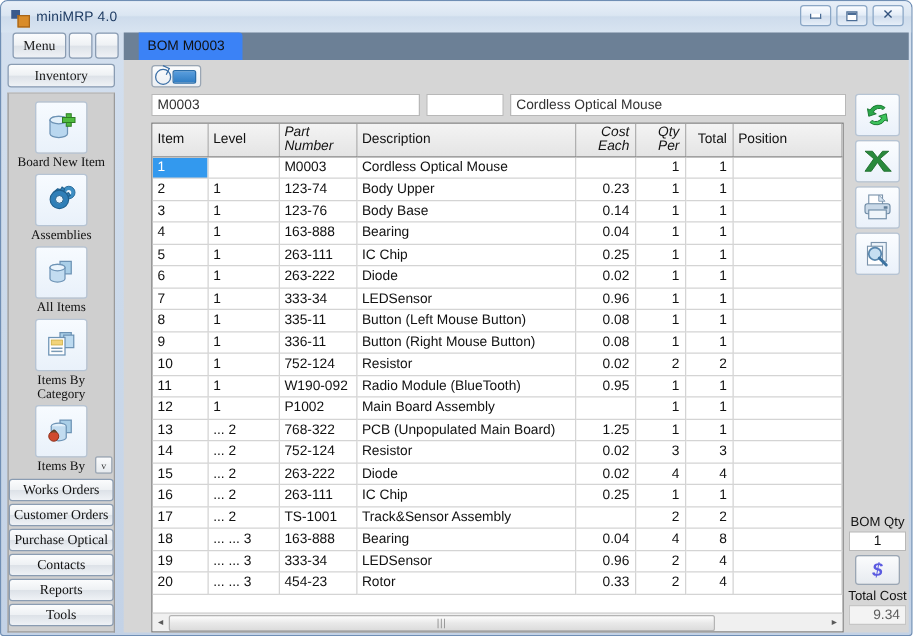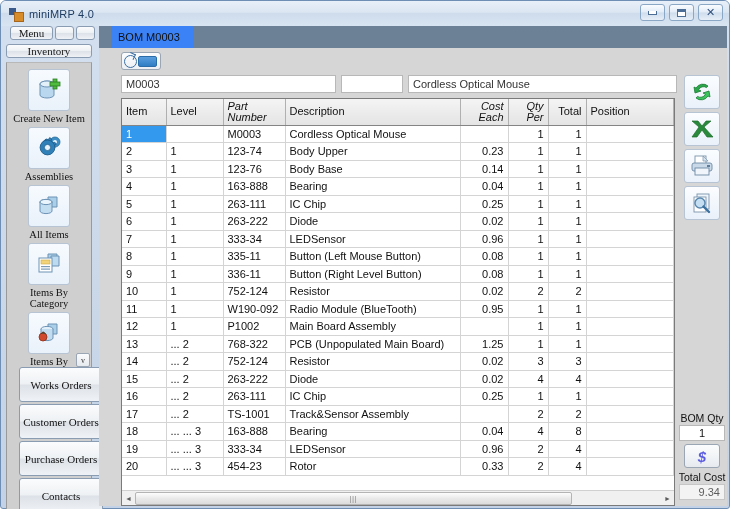--- a/index.html
+++ b/index.html
@@ -134,25 +134,25 @@
     width: 14px; height: 14px;
     border: 1px solid #9aa6b4; border-radius: 2px;
     background: linear-gradient(to bottom, #fafbfc 0%, #e6eaee 100%);
     display:flex;align-items:center;justify-content:center;
     font-size: 8px; color: #333;
   }
   .navitem-wrap { position: relative; width: 86px; }
 
   .navbuttons { margin-top: auto; width: 84px; padding-bottom: 2px; }
   .navbtn {
-    width: 84px; height: 35px; margin-bottom: 2px;
+    width: 84px; height: 18px; margin-bottom: 2px;
     border: 1px solid #8a9cb2; border-radius: 3px;
     background: linear-gradient(to bottom, #fbfcfd 0%, #eef1f4 48%, #dde2e8 52%, #eff2f6 100%);
     font-size: 11px; color: #111;
-    display: flex; align-items: center; justify-content: center; margin-left: 12px;
+    display: flex; align-items: center; justify-content: center;
   }
 
   
   .main {
     flex: 1;
     position: relative;
     margin-left: 4px;
     display: flex; flex-direction: column;
   }
   .tabstrip {
@@ -348,21 +348,21 @@
         <div class="navitem">
           <div class="navicon">
             <svg width="28" height="28" viewBox="0 0 28 28">
               <ellipse cx="12" cy="8" rx="7" ry="3" fill="#cfe4f5" stroke="#6d93b5" stroke-width="1"></ellipse>
               <path d="M5 8 L5 19 A7 3 0 0 0 19 19 L19 8" fill="#b9d7ef" stroke="#6d93b5" stroke-width="1"></path>
               <ellipse cx="12" cy="8" rx="7" ry="3" fill="#e3f0fa" stroke="#6d93b5" stroke-width="1"></ellipse>
               <rect x="18" y="3" width="4" height="10" fill="#4fbb3f" stroke="#2e7d24" stroke-width="0.8"></rect>
               <rect x="15" y="6" width="10" height="4" fill="#4fbb3f" stroke="#2e7d24" stroke-width="0.8"></rect>
             </svg>
           </div>
-          <div class="navlabel">Create New Item</div>
+          <div class="navlabel">Board New Item</div>
         </div>
 
         <div class="navitem">
           <div class="navicon">
             <svg width="28" height="28" viewBox="0 0 28 28">
               <g fill="#3e8fc4" stroke="#2a6d9c" stroke-width="0.8">
                 <circle cx="20" cy="8" r="5"></circle>
               </g>
               <circle cx="20" cy="8" r="2" fill="#eaf4fc"></circle>
               <g fill="#2f7fb8" stroke="#205f8c" stroke-width="0.9">
@@ -413,21 +413,21 @@
               </svg>
             </div>
             <div class="navlabel">Items By</div>
           </div>
           <div class="dropcaret">v</div>
         </div>
 
         <div class="navbuttons">
           <div class="navbtn">Works Orders</div>
           <div class="navbtn">Customer Orders</div>
-          <div class="navbtn">Purchase Orders</div>
+          <div class="navbtn">Purchase Optical</div>
           <div class="navbtn">Contacts</div>
           <div class="navbtn">Reports</div>
           <div class="navbtn">Tools</div>
         </div>
       </div>
     </div>
 
     <div class="main">
       <div class="tabstrip">
         <div class="tab">BOM M0003</div>
@@ -559,21 +559,21 @@
                       <td>Button (Left Mouse Button)</td>
                       <td class="ta-right">0.08</td>
                       <td class="ta-right">1</td>
                       <td class="ta-right">1</td>
                       <td></td>
                     </tr>
                     <tr>
                       <td>9</td>
                       <td>1</td>
                       <td>336-11</td>
-                      <td>Button (Right Level Button)</td>
+                      <td>Button (Right Mouse Button)</td>
                       <td class="ta-right">0.08</td>
                       <td class="ta-right">1</td>
                       <td class="ta-right">1</td>
                       <td></td>
                     </tr>
                     <tr>
                       <td>10</td>
                       <td>1</td>
                       <td>752-124</td>
                       <td>Resistor</td>

